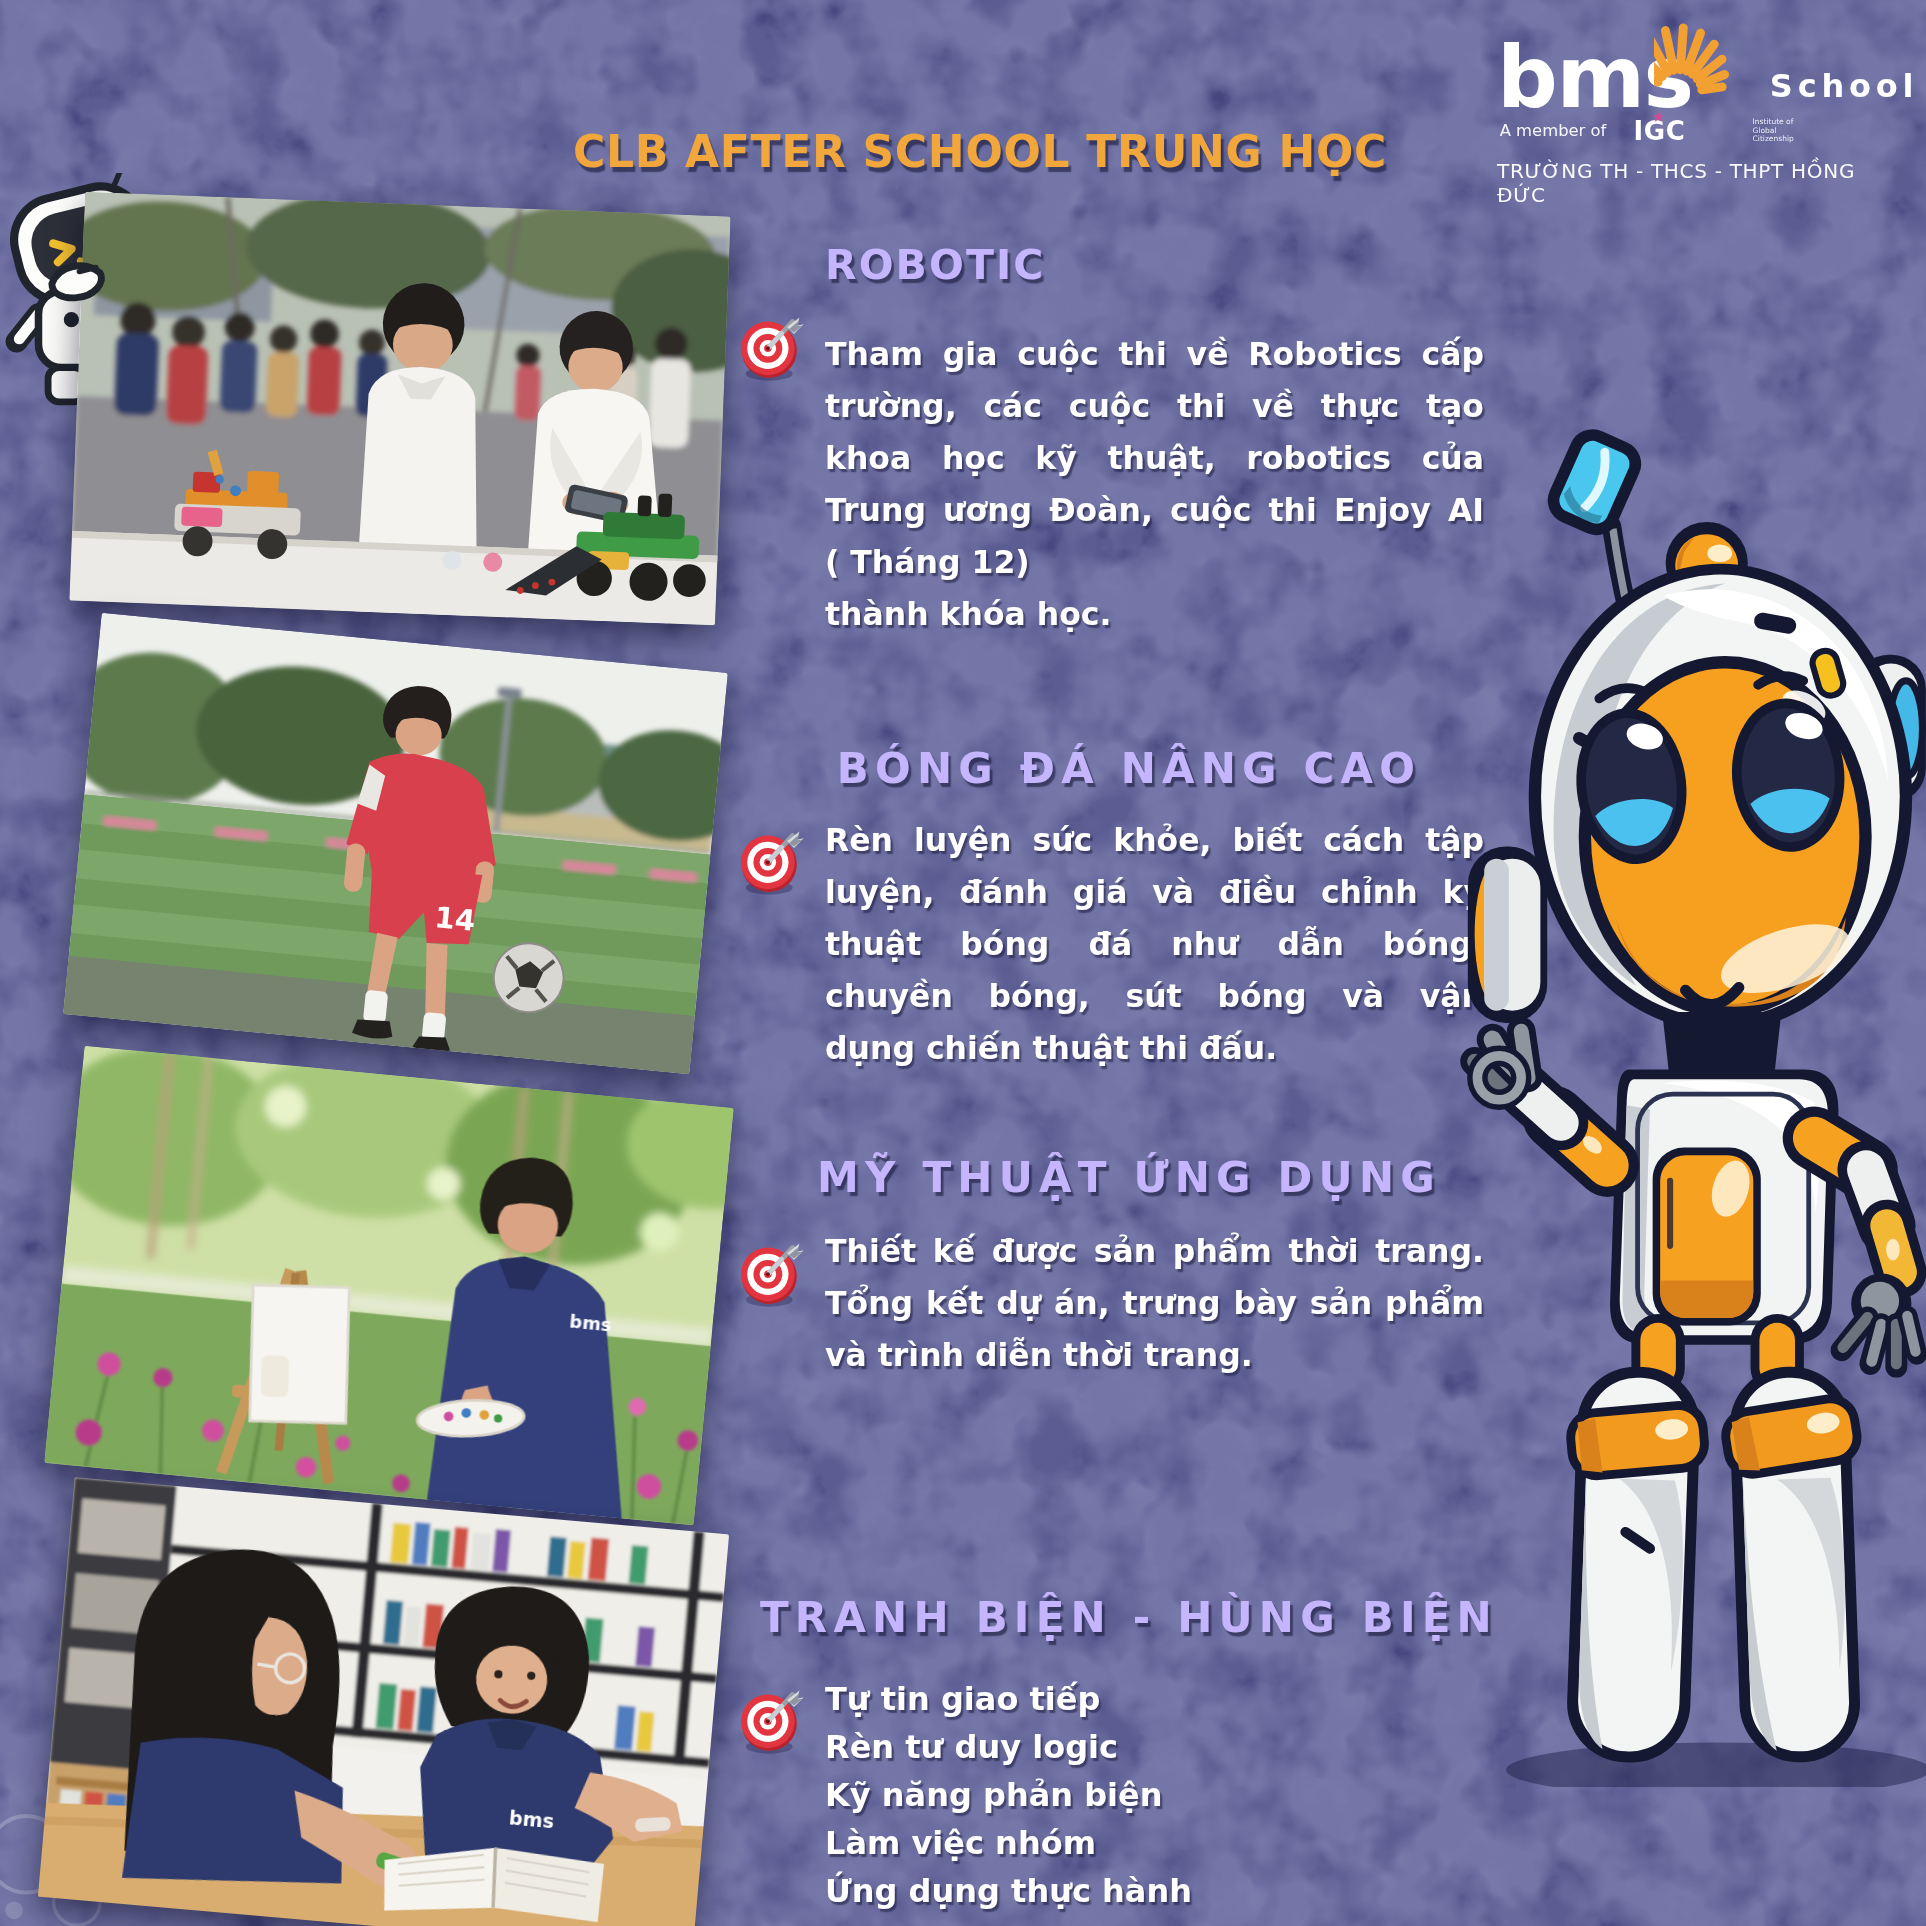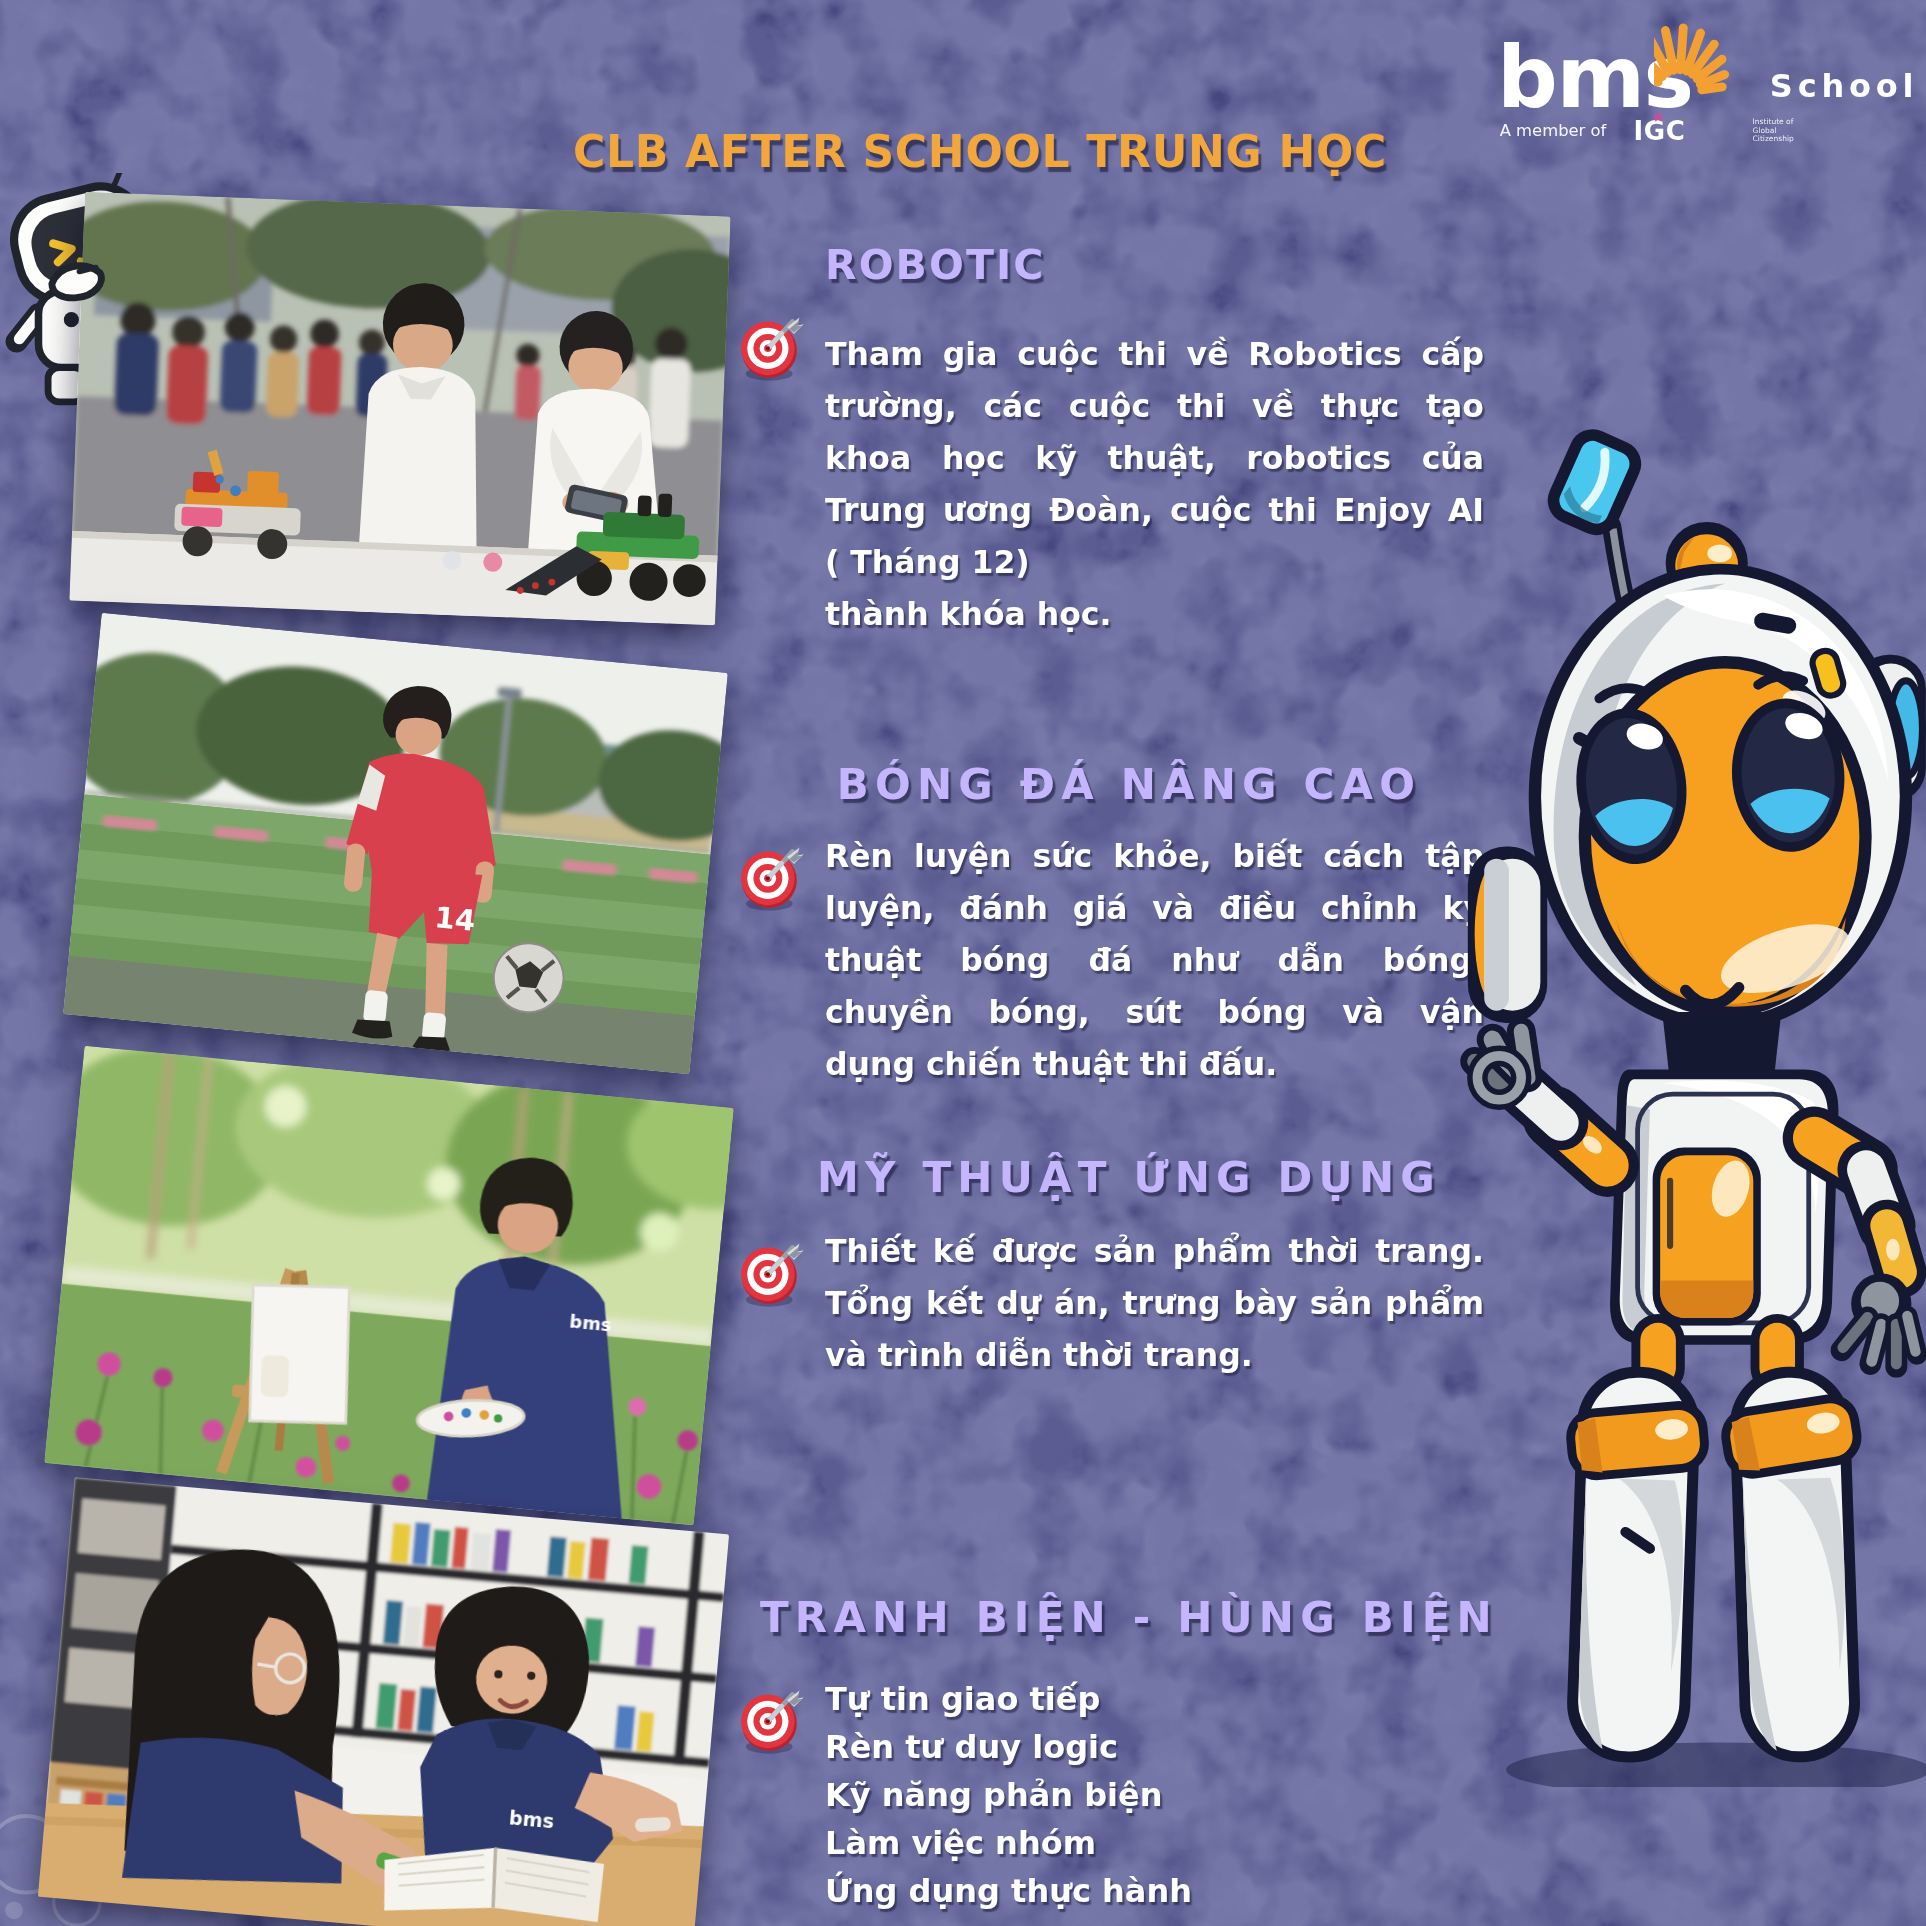--- a/index.html
+++ b/index.html
@@ -27,21 +27,21 @@
   
   .photo{position:absolute;overflow:hidden;z-index:2;border-radius:2.7px;
          box-shadow:0 15px 33px rgba(9,10,38,.55);}
   .photo svg{display:block;width:100%;height:100%;}
   .photo1{left:77px;top:204px;width:646px;height:409px;transform:rotate(2.2deg);}
   .photo2{left:81px;top:642px;width:629px;height:403px;transform:rotate(5.5deg);}
   .photo3{left:63px;top:1076px;width:652px;height:419px;transform:rotate(5.5deg);}
   .photo4{left:55px;top:1505px;width:657px;height:421px;transform:rotate(5deg);}
   
   .section{position:absolute;left:757px;width:744px;z-index:3;}
-  .sec-s0{top:241px;}  .sec-s1{top:760px;}  .sec-s2{top:1153px;}  .sec-s3{top:1593px;}
+  .sec-s0{top:241px;}  .sec-s1{top:744px;}  .sec-s2{top:1153px;}  .sec-s3{top:1593px;}
   .sec-h{font-weight:bold;color:#c4b5fd;text-shadow:2.7px 4.1px 1.4px rgba(23,24,56,.6);}
   .sec-h.left{font-size:41px;letter-spacing:2.1px;margin-left:68px;text-align:left;}
   .sec-h.center{font-size:42px;letter-spacing:6.2px;text-align:center;}
   .sec-body{margin-left:68px;width:659px;color:#fff;font-weight:bold;
             text-shadow:2.1px 2.7px 1.4px rgba(23,24,56,.55);}
   .sec-s0 .sec-body{margin-top:39px;font-size:31.5px;line-height:52px;}
   .sec-s1 .sec-body{margin-top:20.5px;font-size:31.5px;line-height:52px;}
   .sec-s2 .sec-body{margin-top:23px;font-size:31.5px;line-height:52px;}
   .sec-s3 .sec-body{margin-top:33px;font-size:32px;line-height:48px;}
   .tline{text-align:justify;text-align-last:justify;}
@@ -100,20 +100,21 @@
       <div class="school-text">School</div>
     </div>
     <div class="member-row">
       <span class="member-prefix">A member of</span>
       <span class="igc">
         <span>IGC</span>
         <span class="igc-star">★</span>
       </span>
       <span class="igc-sub">Institute of Global Citizenship</span>
     </div>
+    <div class="school-name">TRƯỜNG TH - THCS - THPT HỒNG ĐỨC</div>
   </div>
 
   <svg width="0" height="0" style="position:absolute">
     <defs>
       <g id="dart-target">
         <ellipse cx="44" cy="84" rx="34" ry="10" fill="#1c1e48" opacity="0.35"></ellipse>
         <circle cx="44" cy="50" r="40" fill="#b7242e"></circle>
         <circle cx="42" cy="47" r="39" fill="#E2353F"></circle>
         <circle cx="42" cy="47" r="30" fill="#ffffff"></circle>
         <circle cx="42" cy="47" r="21" fill="#E2353F"></circle>

